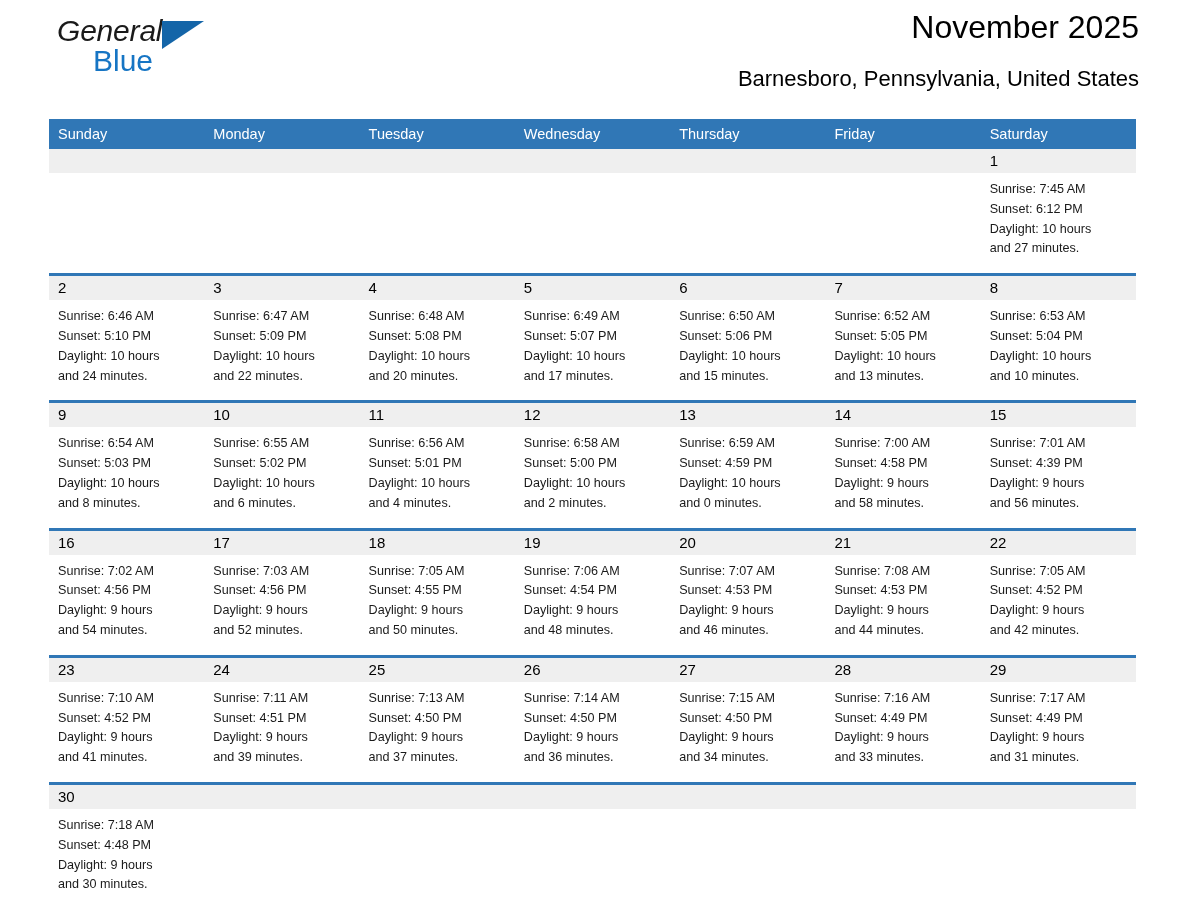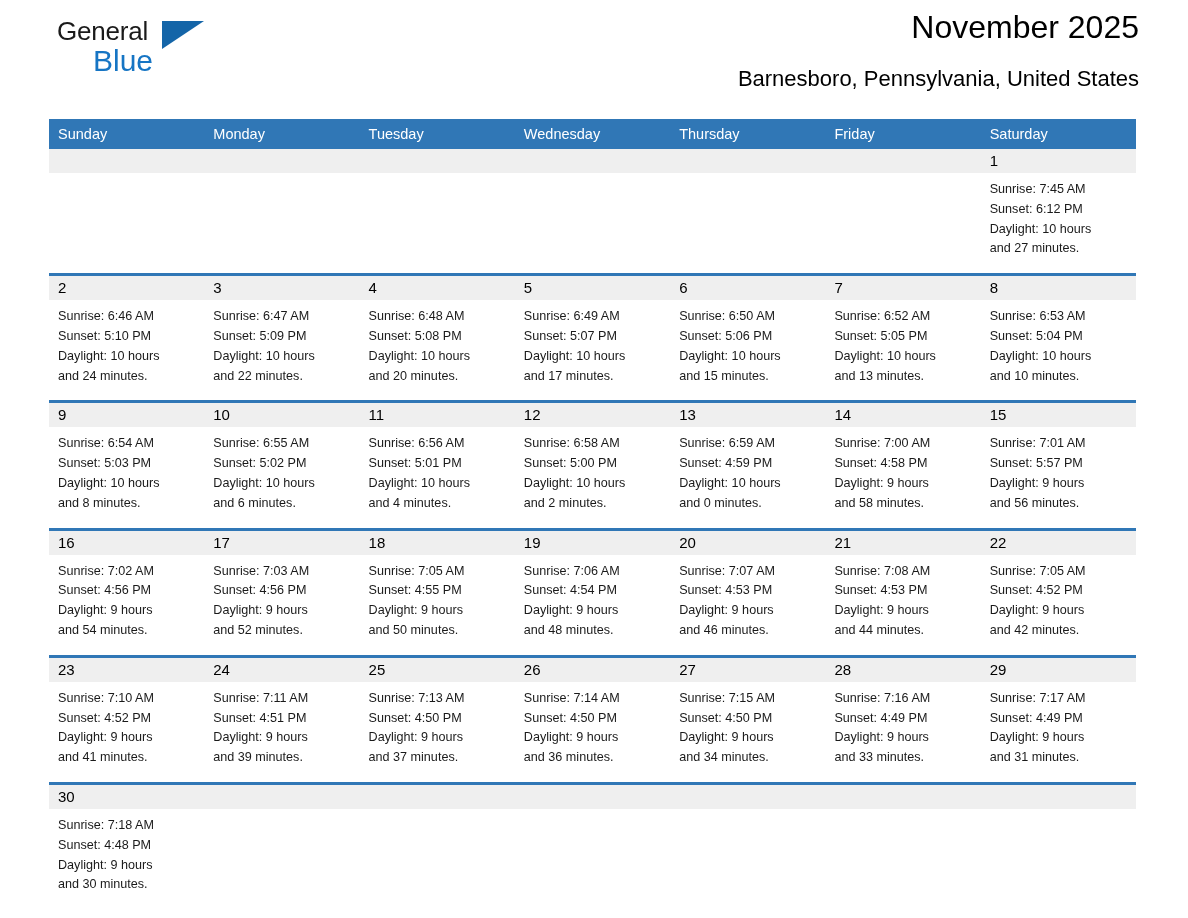--- a/index.html
+++ b/index.html
@@ -34,26 +34,27 @@
     position: absolute;
     left: 8px;
     top: 14px;
     width: 230px;
     height: 78px;
   }
   .logo-general {
     position: absolute;
     left: 0;
     top: 0;
-    font-size: 26px;
+    font-size: 30px;
     letter-spacing: -0.2px;
     color: #1a1a1a;
     font-family: "Liberation Sans", sans-serif;
     font-weight: 400;
     line-height: 34px;
+    font-style: italic;
   }
   .logo-tri {
     position: absolute;
     left: 105px;
     top: 7px;
     width: 0;
     height: 0;
     border-left: 42px solid #1465a8;
     border-bottom: 28px solid transparent;
   }
@@ -331,21 +332,21 @@
               <div>and 0 minutes.</div>
             </div>
             <div class="bodycell">
               <div>Sunrise: 7:00 AM</div>
               <div>Sunset: 4:58 PM</div>
               <div>Daylight: 9 hours</div>
               <div>and 58 minutes.</div>
             </div>
             <div class="bodycell">
               <div>Sunrise: 7:01 AM</div>
-              <div>Sunset: 5:57 PM</div>
+              <div>Sunset: 4:39 PM</div>
               <div>Daylight: 9 hours</div>
               <div>and 56 minutes.</div>
             </div>
           </div>
         </div>
         <div class="week">
           <div class="daterow">
             <div class="datecell">16</div>
             <div class="datecell">17</div>
             <div class="datecell">18</div>

